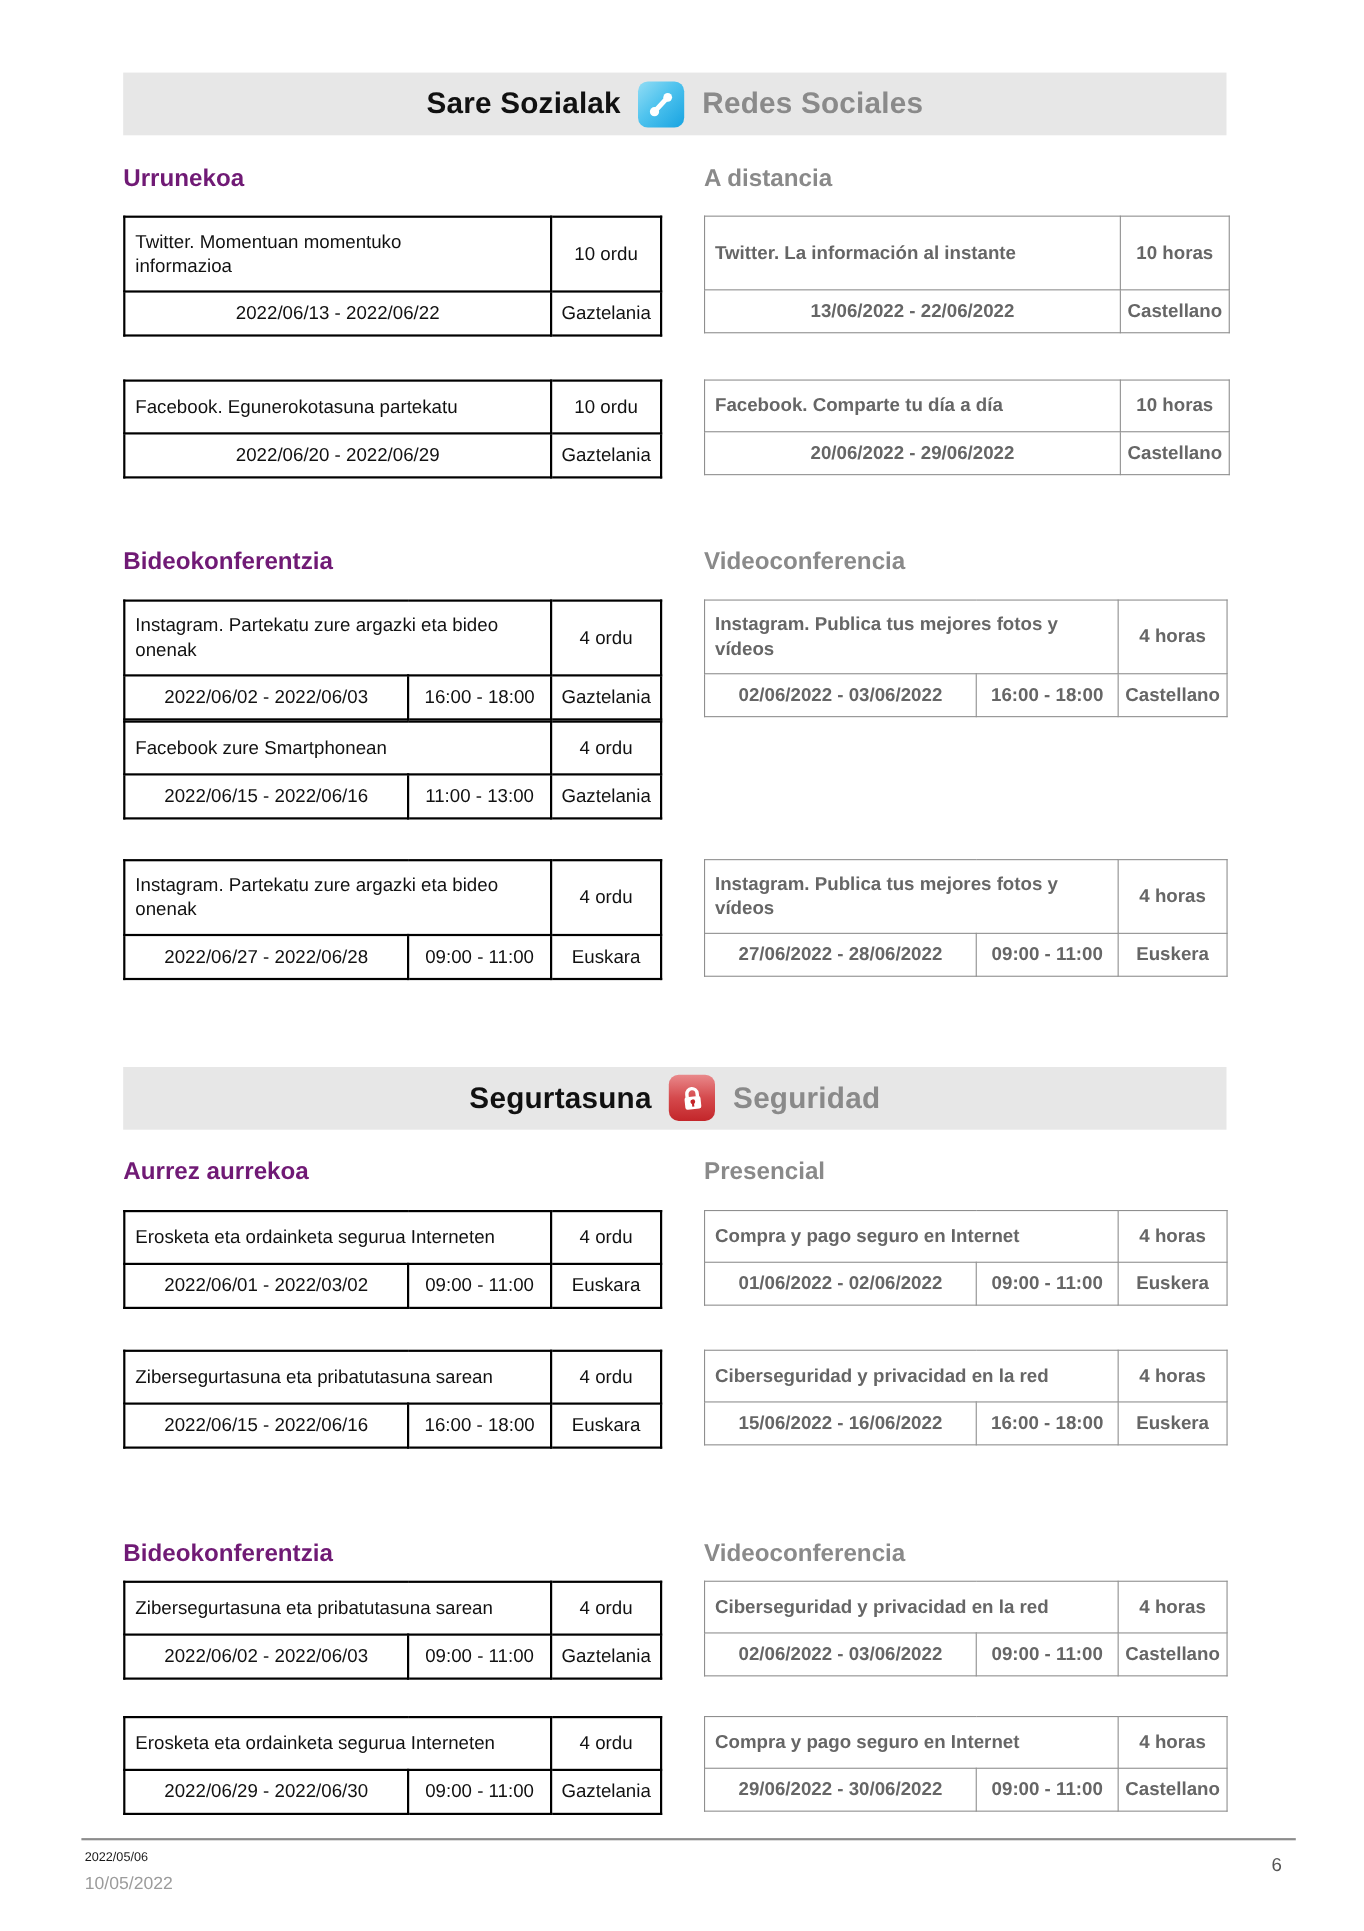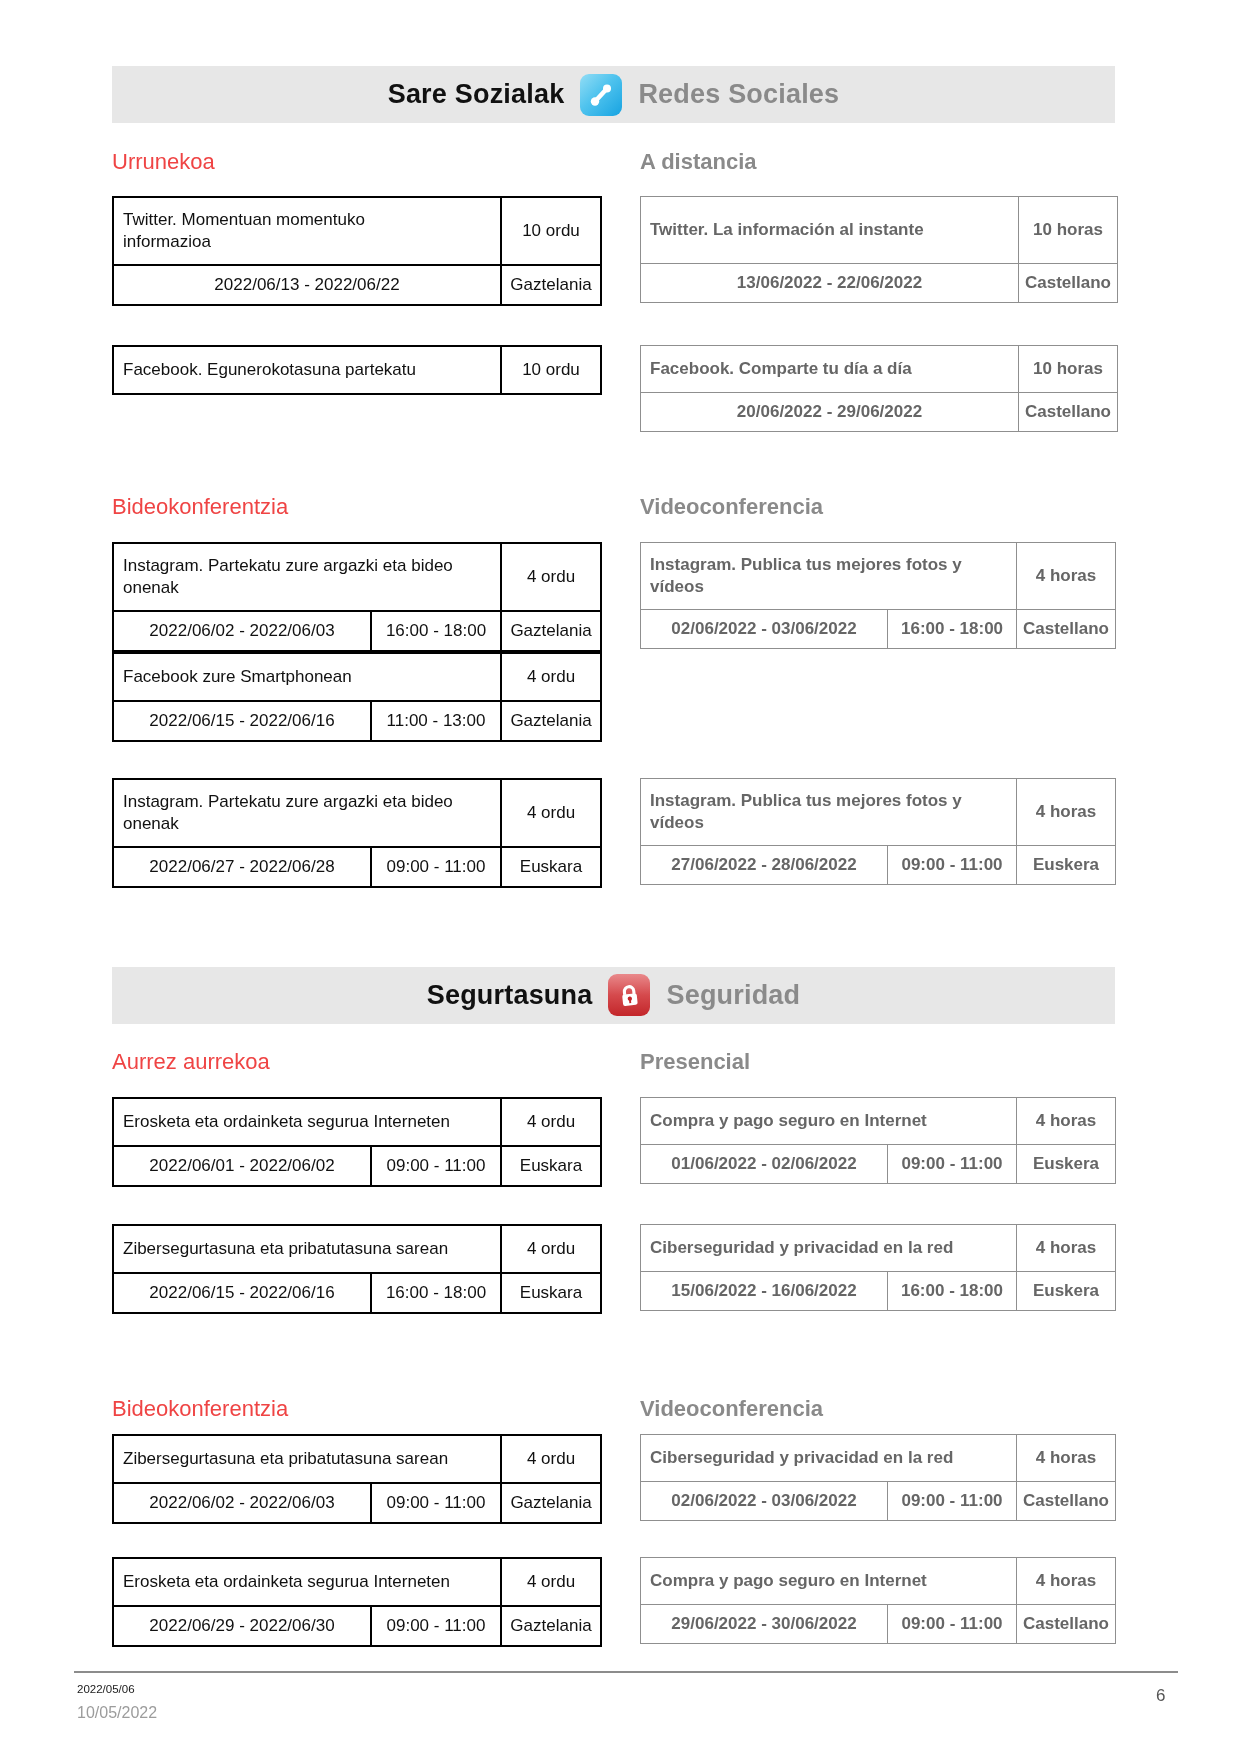--- a/index.html
+++ b/index.html
@@ -8,21 +8,21 @@
   .content { position:absolute; left:112px; top:0; width:1003px; }
 
   .band { height:57px; background:#e7e7e7; display:flex; align-items:center; justify-content:center; gap:16px; }
   .band-title-eu { font-size:27px; font-weight:bold; color:#111; letter-spacing:0.2px; }
   .band-title-es { font-size:27px; font-weight:bold; color:#8a8a8a; letter-spacing:0.2px; }
   .app-icon { width:42px; height:42px; border-radius:9px; display:flex; align-items:center; justify-content:center; flex:0 0 auto; }
   .icon-share { background:linear-gradient(135deg,#93ddf5 0%,#4fc3ee 45%,#17a3e1 100%); }
   .icon-lock  { background:linear-gradient(180deg,#e9898b 0%,#d54a4d 50%,#c3262a 100%); }
 
   .pair { display:grid; grid-template-columns:488px 475px; column-gap:40px; align-items:start; }
-  .sub-heading-eu { font-size:22px; font-weight:normal; color:#ef4444; line-height:1.15; }
+  .sub-heading-eu { font-size:22px; font-weight:bold; color:#701a75; line-height:1.15; }
   .sub-heading-es { font-size:22px; font-weight:bold; color:#8a8a8a; line-height:1.15; }
 
   table.tbl { border-collapse:collapse; table-layout:fixed; }
   table.tbl.eu { width:488px;padding-left:40px; }
   table.tbl.es { width:475px;font-weight:bold; }
   .tbl td { font-size:17px; overflow:hidden; }
   .tbl.eu td { border:2px solid #000; color:#111; }
   .tbl.es td { border:1px solid #8f8f8f; color:#666; }
   td.title { text-align:left; padding:4px 9px; white-space:pre-line; line-height:1.3; vertical-align:middle; }
   td.center { text-align:center; padding:0 2px; vertical-align:middle; }
@@ -99,20 +99,24 @@
       <table class="tbl eu">
         <colgroup>
             <col class="c-main">
             <col class="c-lang">
           </colgroup>
         <tbody>
           <tr class="r-std">
               <td class="title">Facebook. Egunerokotasuna partekatu</td>
               <td class="center">10 ordu</td>
             </tr>
+          <tr class="r-std">
+              <td class="center">2022/06/20 - 2022/06/29</td>
+              <td class="center">Gaztelania</td>
+            </tr>
         </tbody>
       </table>
       <table class="tbl es">
         <colgroup>
             <col class="c-main">
             <col class="c-lang">
           </colgroup>
         <tbody>
           <tr class="r-std">
               <td class="title">Facebook. Comparte tu día a día</td>
@@ -258,21 +262,21 @@
             <col class="c-date">
             <col class="c-time">
             <col class="c-lang">
           </colgroup>
         <tbody>
           <tr class="r-std">
               <td class="title" colspan="2">Erosketa eta ordainketa segurua Interneten</td>
               <td class="center">4 ordu</td>
             </tr>
           <tr class="r-std">
-              <td class="center">2022/06/01 - 2022/06/02</td>
+              <td class="center">2022/06/01 - 2022/03/02</td>
               <td class="center">09:00 - 11:00</td>
               <td class="center">Euskara</td>
             </tr>
         </tbody>
       </table>
       <table class="tbl es">
         <colgroup>
             <col class="c-date">
             <col class="c-time">
             <col class="c-lang">

